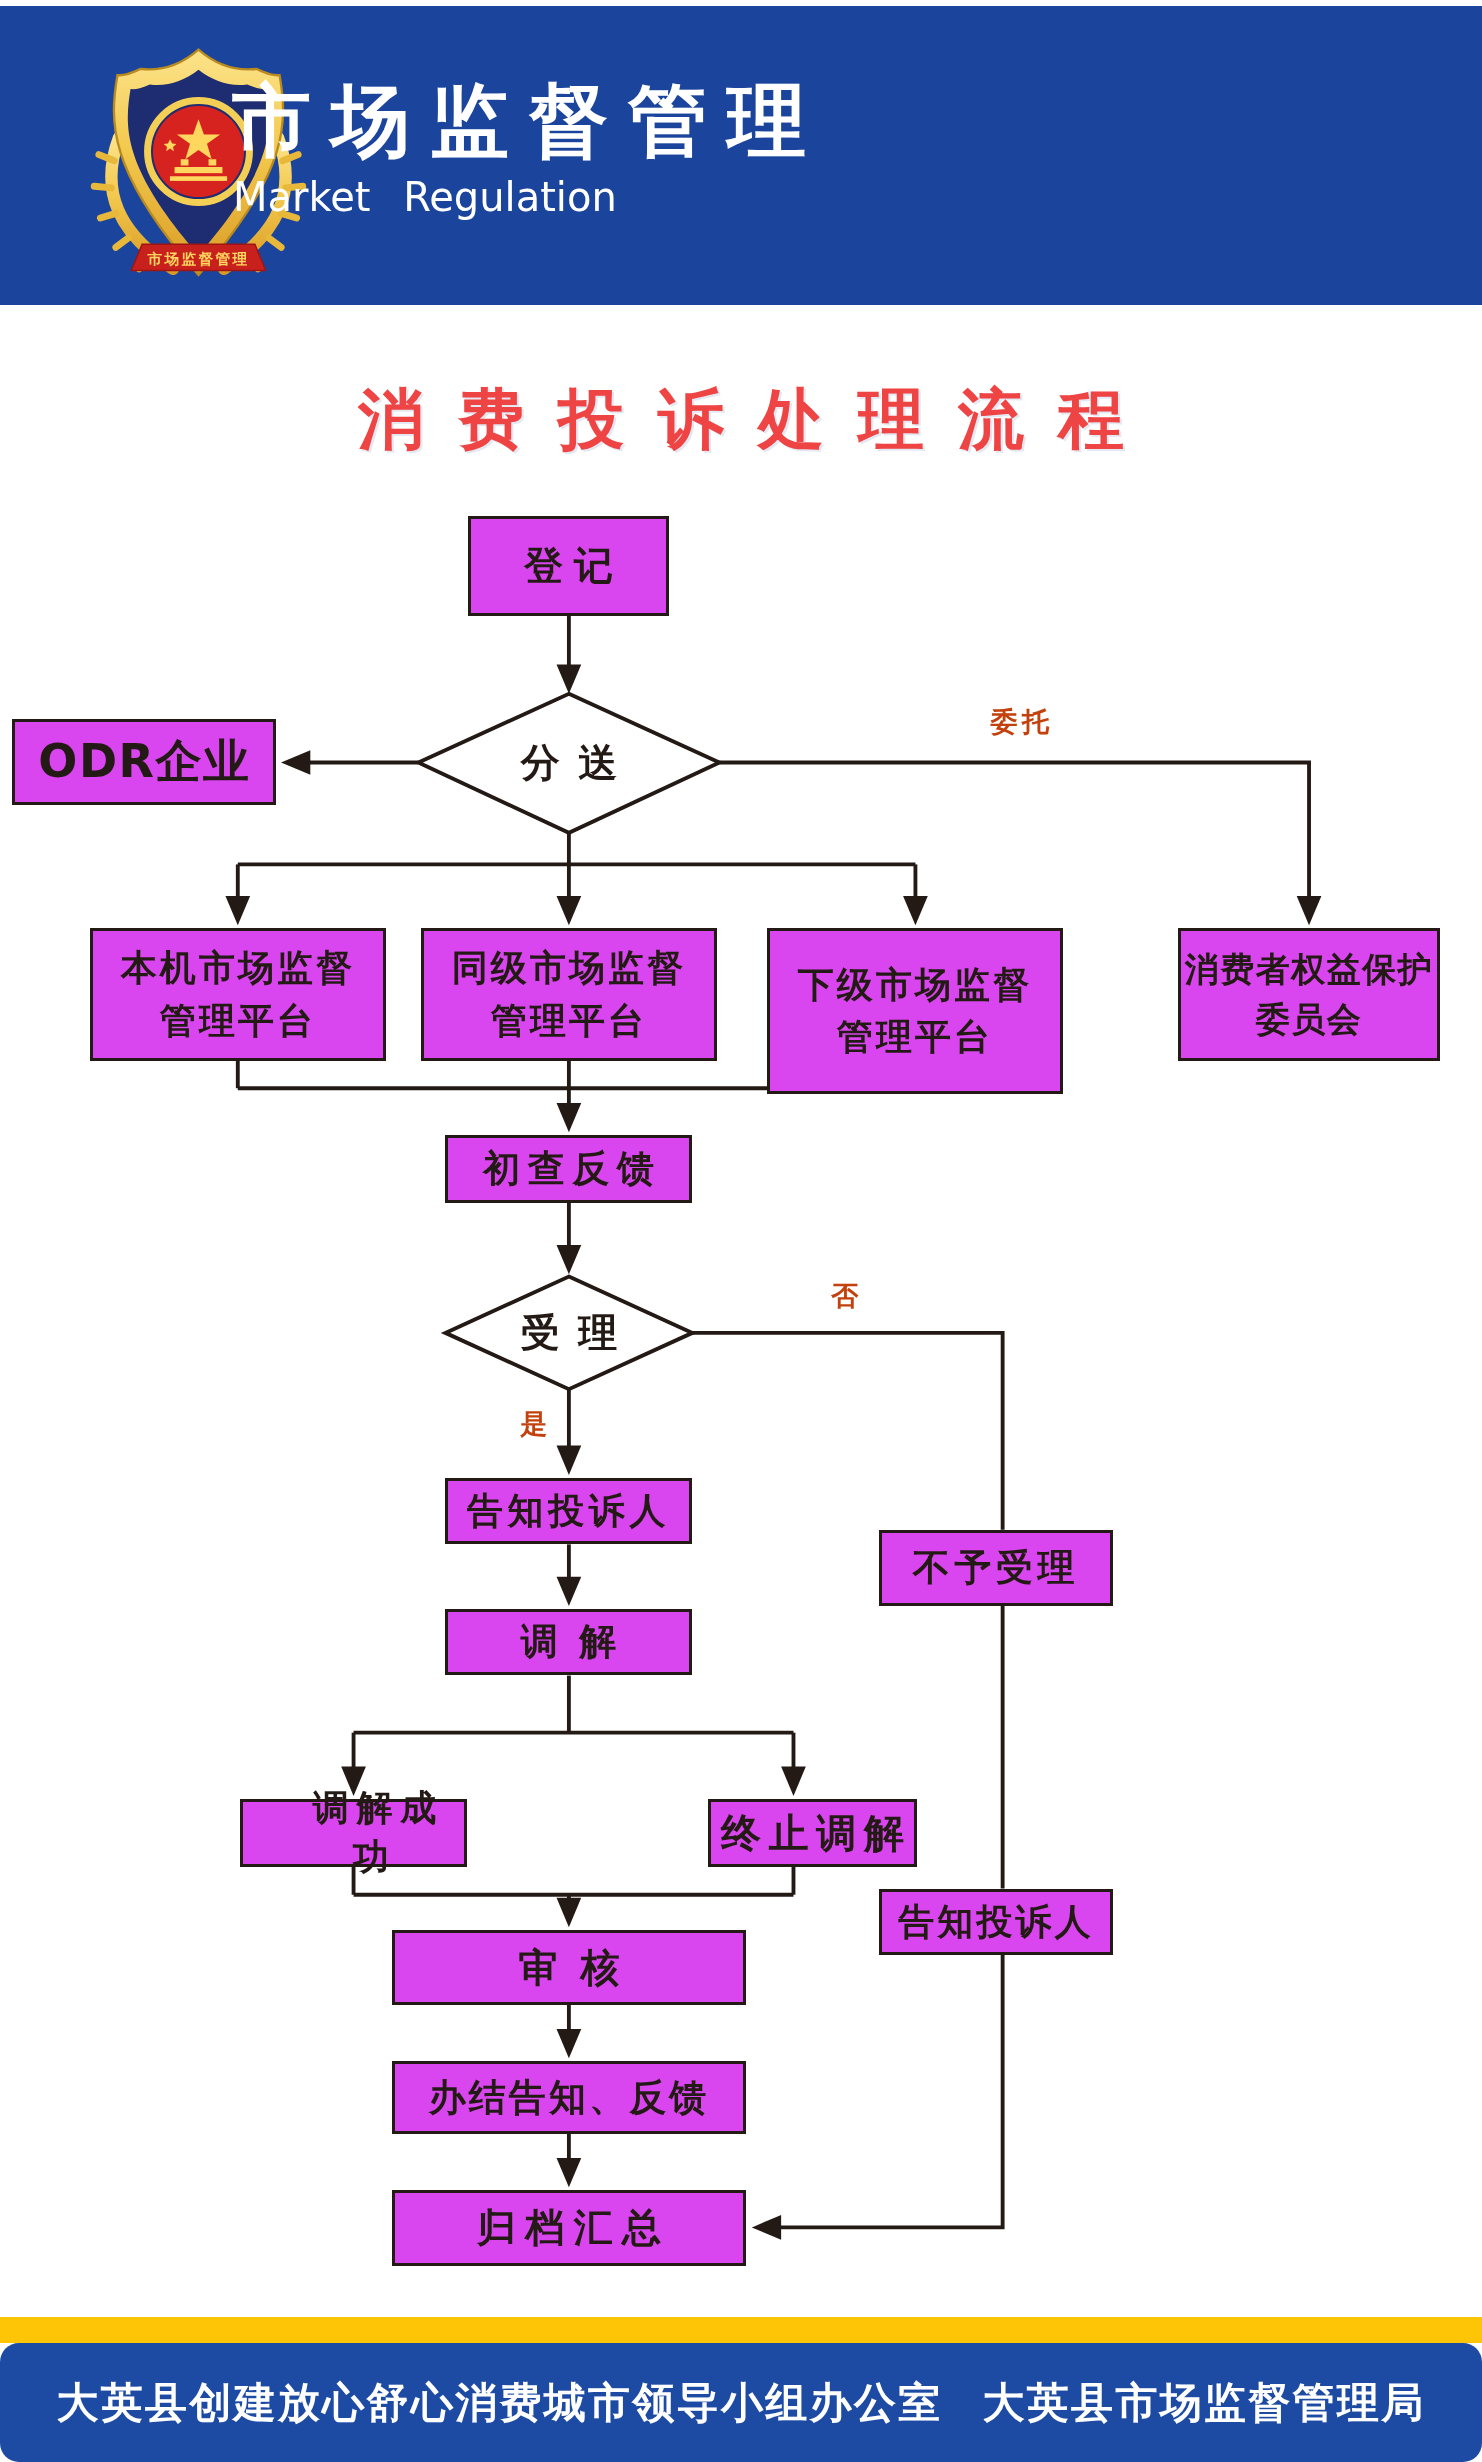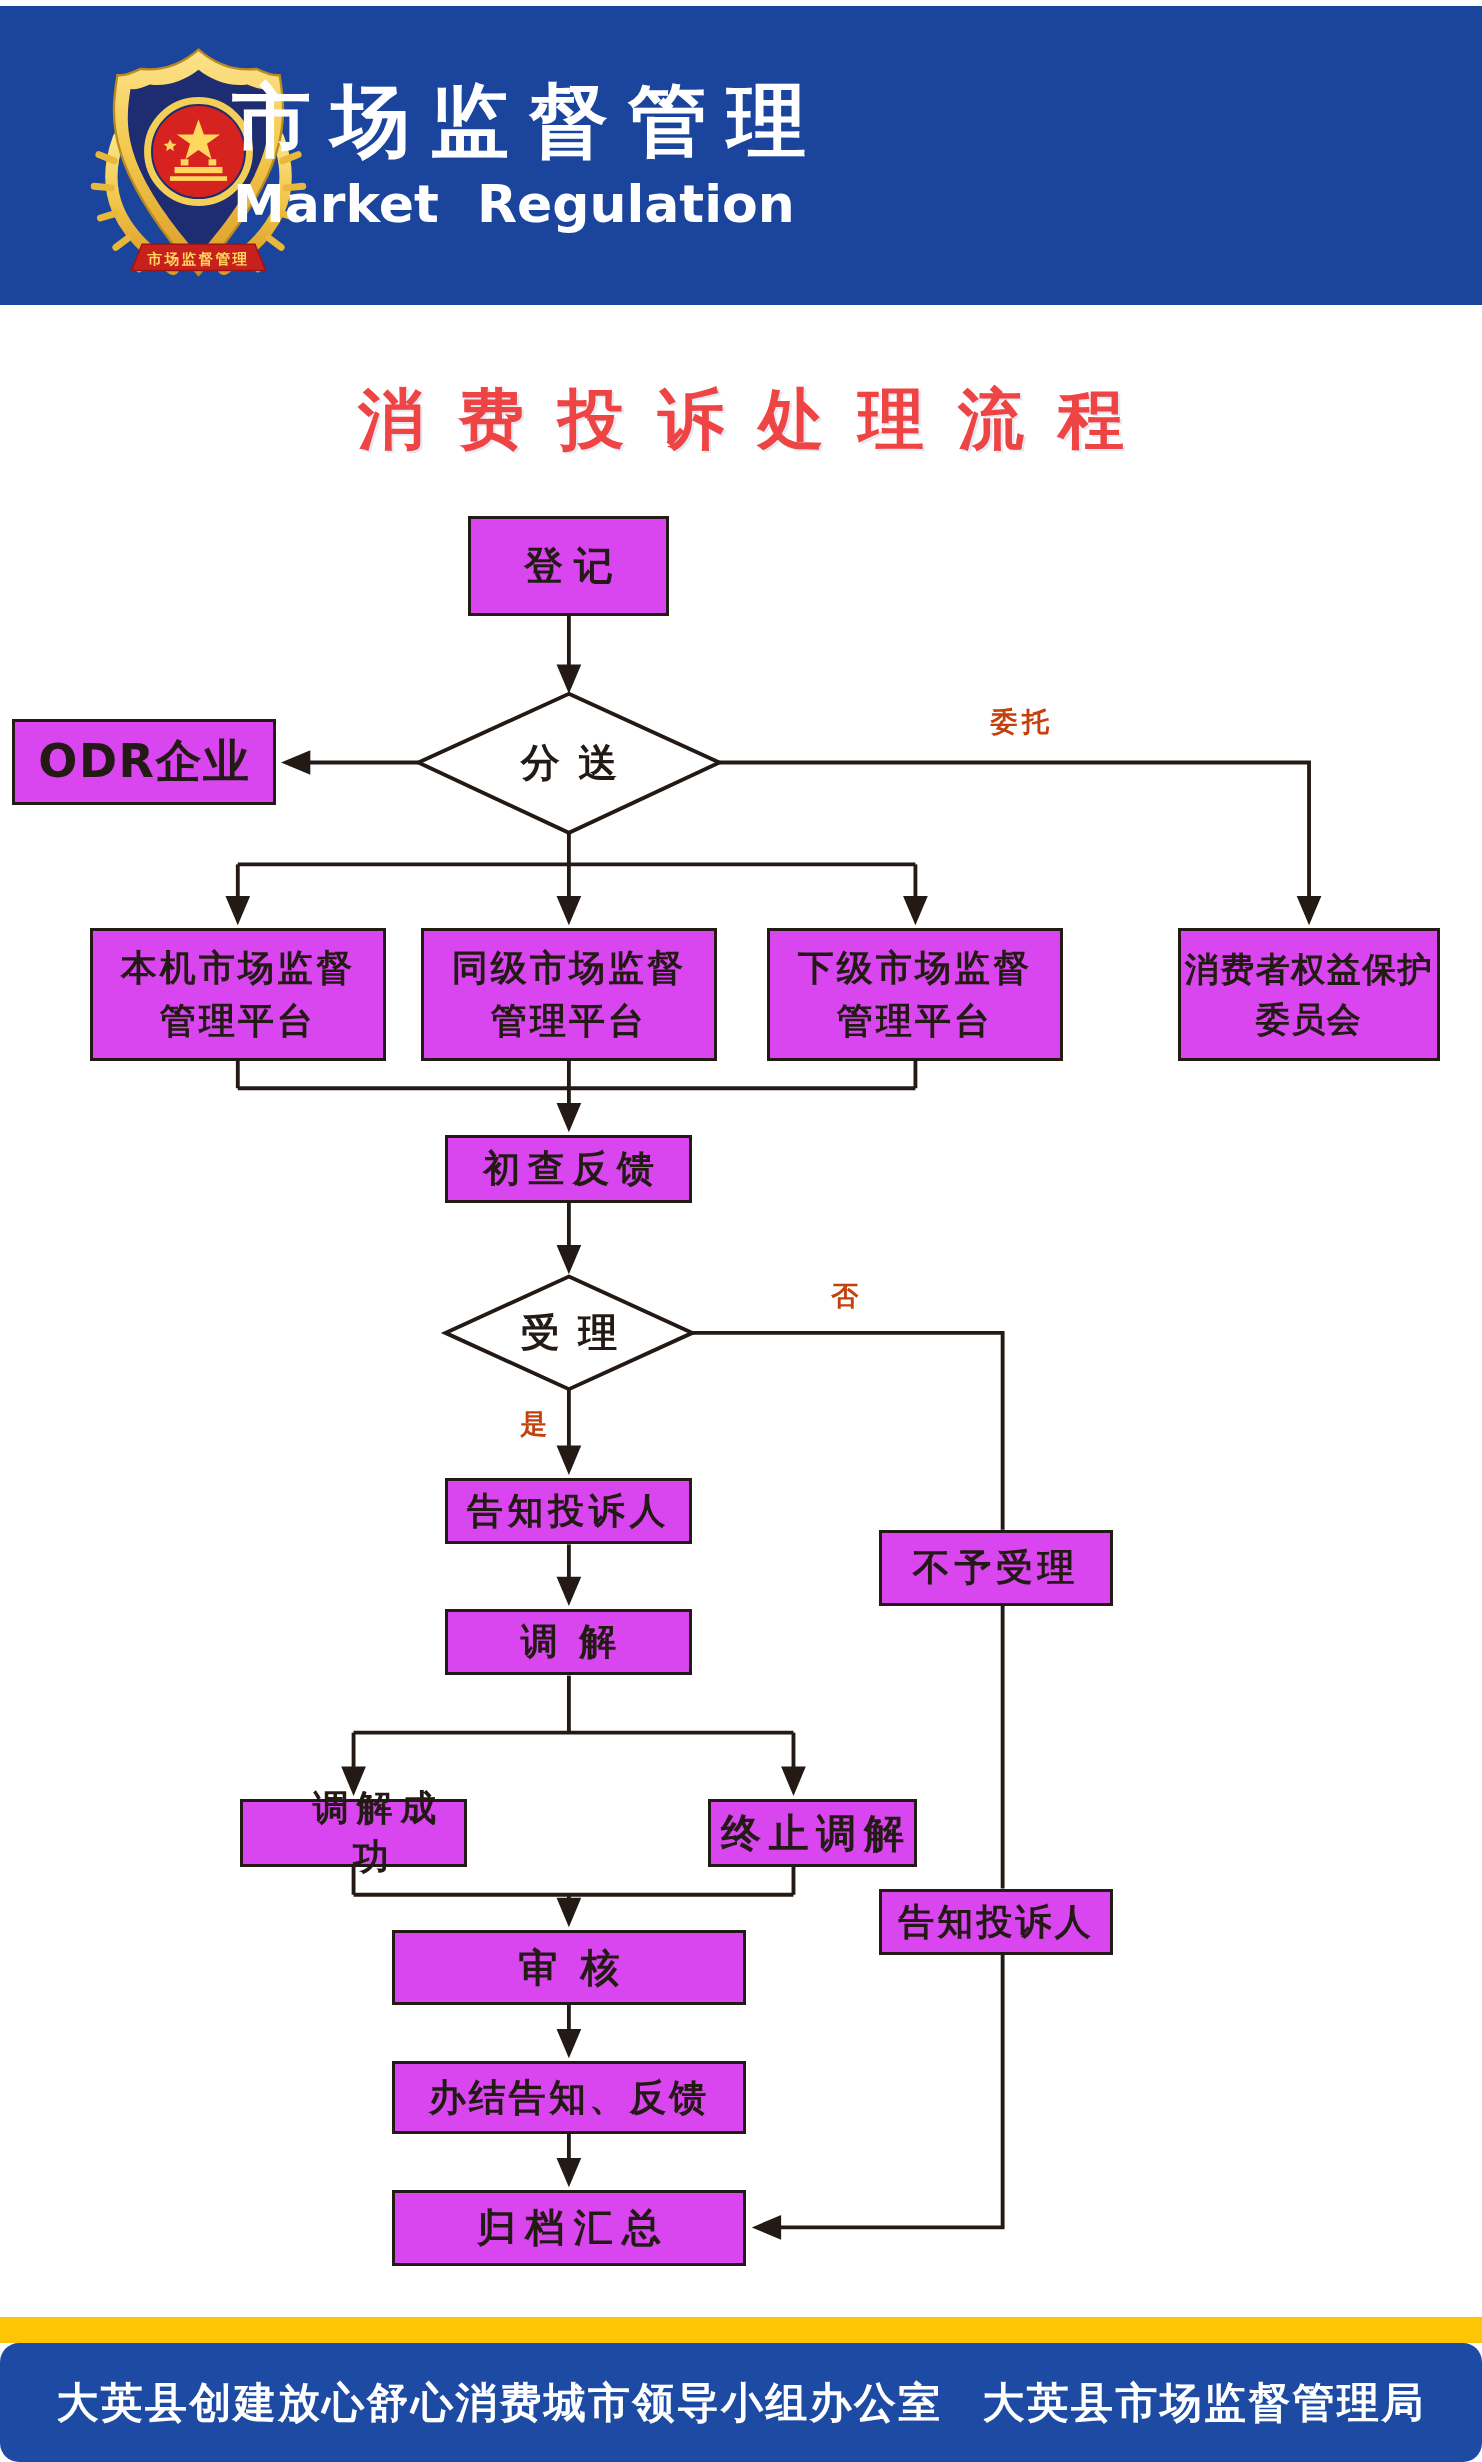--- a/index.html
+++ b/index.html
@@ -4,38 +4,38 @@
 <style>
   html,body{margin:0;padding:0;background:#ffffff;}
   #poster{
     position:relative;width:1482px;height:2462px;background:#ffffff;overflow:hidden;
     font-family:"DejaVu Sans","Liberation Sans",sans-serif;color:#241a15;
   }
   
   #header-band{position:absolute;left:0;top:6.2px;width:1482px;height:299px;background:#1b459c;}
   #badge{position:absolute;left:71px;top:39px;width:255px;height:244px;}
   #header-zh{position:absolute;left:232px;top:74px;font-size:79px;font-weight:bold;color:#ffffff;letter-spacing:20px;line-height:1.05;white-space:nowrap;}
-  #header-en{position:absolute;left:233px;top:168px;font-size:52px;font-weight:bold;color:#ffffff;letter-spacing:0px;word-spacing:20px;white-space:nowrap;}
+  #header-en{position:absolute;left:233px;top:168px;font-size:40px;font-weight:normal;color:#ffffff;letter-spacing:0px;word-spacing:20px;white-space:nowrap;}
   
   #page-title{position:absolute;left:0;top:375px;width:1482px;text-align:center;font-size:66px;font-weight:bold;
     color:#ef4444;letter-spacing:34px;text-indent:34px;white-space:nowrap;text-shadow:2.3px 2.3px 0 rgba(27,68,156,0.12);}
   
   #flow-svg{position:absolute;left:0;top:0;width:1482px;height:2462px;}
   .node{position:absolute;background:#d946ef;border:3.9px solid #241a15;box-sizing:border-box;
     display:flex;align-items:center;justify-content:center;text-align:center;
     font-weight:bold;color:#241a15;white-space:pre-line;}
   .edge-label{position:absolute;font-weight:bold;color:#c2410c;font-size:27px;letter-spacing:4.6px;}
   .diamond-label{position:absolute;width:154px;height:46px;display:flex;align-items:center;justify-content:center;
     font-weight:bold;color:#241a15;font-size:39px;letter-spacing:18.5px;text-indent:18.5px;}
   
   #n-dengji  {left:468px; top:516px;  width:201px;height:100px;font-size:39px;letter-spacing:10.8px;text-indent:10.8px;}
   #n-odr     {left:12.4px;  top:719px;  width:264px;height:86px;font-size:46px;letter-spacing:1.5px;}
   #n-p1      {left:90px; top:928px; width:296px;height:133px;font-size:36px;letter-spacing:3.1px;line-height:1.45;}
   #n-p2      {left:421px; top:928px; width:296px;height:133px;font-size:36px;letter-spacing:3.1px;line-height:1.45;}
-  #n-p3      {left:767px; top:928px; width:296px;height:133px;font-size:36px;letter-spacing:3.1px;line-height:1.45;}
+  #n-p3      {left:767px; top:928px; width:296px;height:166px;font-size:36px;letter-spacing:3.1px;line-height:1.45;}
   #n-p4      {left:1178px;top:928px; width:262px;height:133px;font-size:34px;letter-spacing:1.5px;line-height:1.45;}
   #n-chucha  {left:445px; top:1135px; width:247px;height:68px; font-size:37px;letter-spacing:7.7px;text-indent:7.7px;}
   #n-gaozhi1 {left:445px; top:1478px; width:247px;height:66px; font-size:36px;letter-spacing:4.6px;}
   #n-tiaojie {left:445px; top:1609px; width:247px;height:66px; font-size:37px;letter-spacing:21.6px;text-indent:21.6px;}
   #n-tjcg    {left:240px; top:1799px; width:227px;height:68px; font-size:36px;letter-spacing:7.7px;text-indent:7.7px;padding-left:42px;}
   #n-zzti    {left:680px; top:1799px; width:209px;height:68px; font-size:40px;letter-spacing:7.7px;text-indent:7.7px;margin-left:28px;}
   #n-shenhe  {left:392px; top:1930px; width:354px;height:75px; font-size:39px;letter-spacing:23px;text-indent:23px;}
   #n-banjie  {left:392px; top:2061px; width:354px;height:73px; font-size:37px;letter-spacing:3.1px;}
   #n-guidang {left:392px; top:2190px; width:354px;height:76px; font-size:39px;letter-spacing:9.3px;text-indent:9.3px;}
   #n-buyu    {left:879px;top:1530px; width:234px;height:76px; font-size:37px;letter-spacing:4.6px;}

